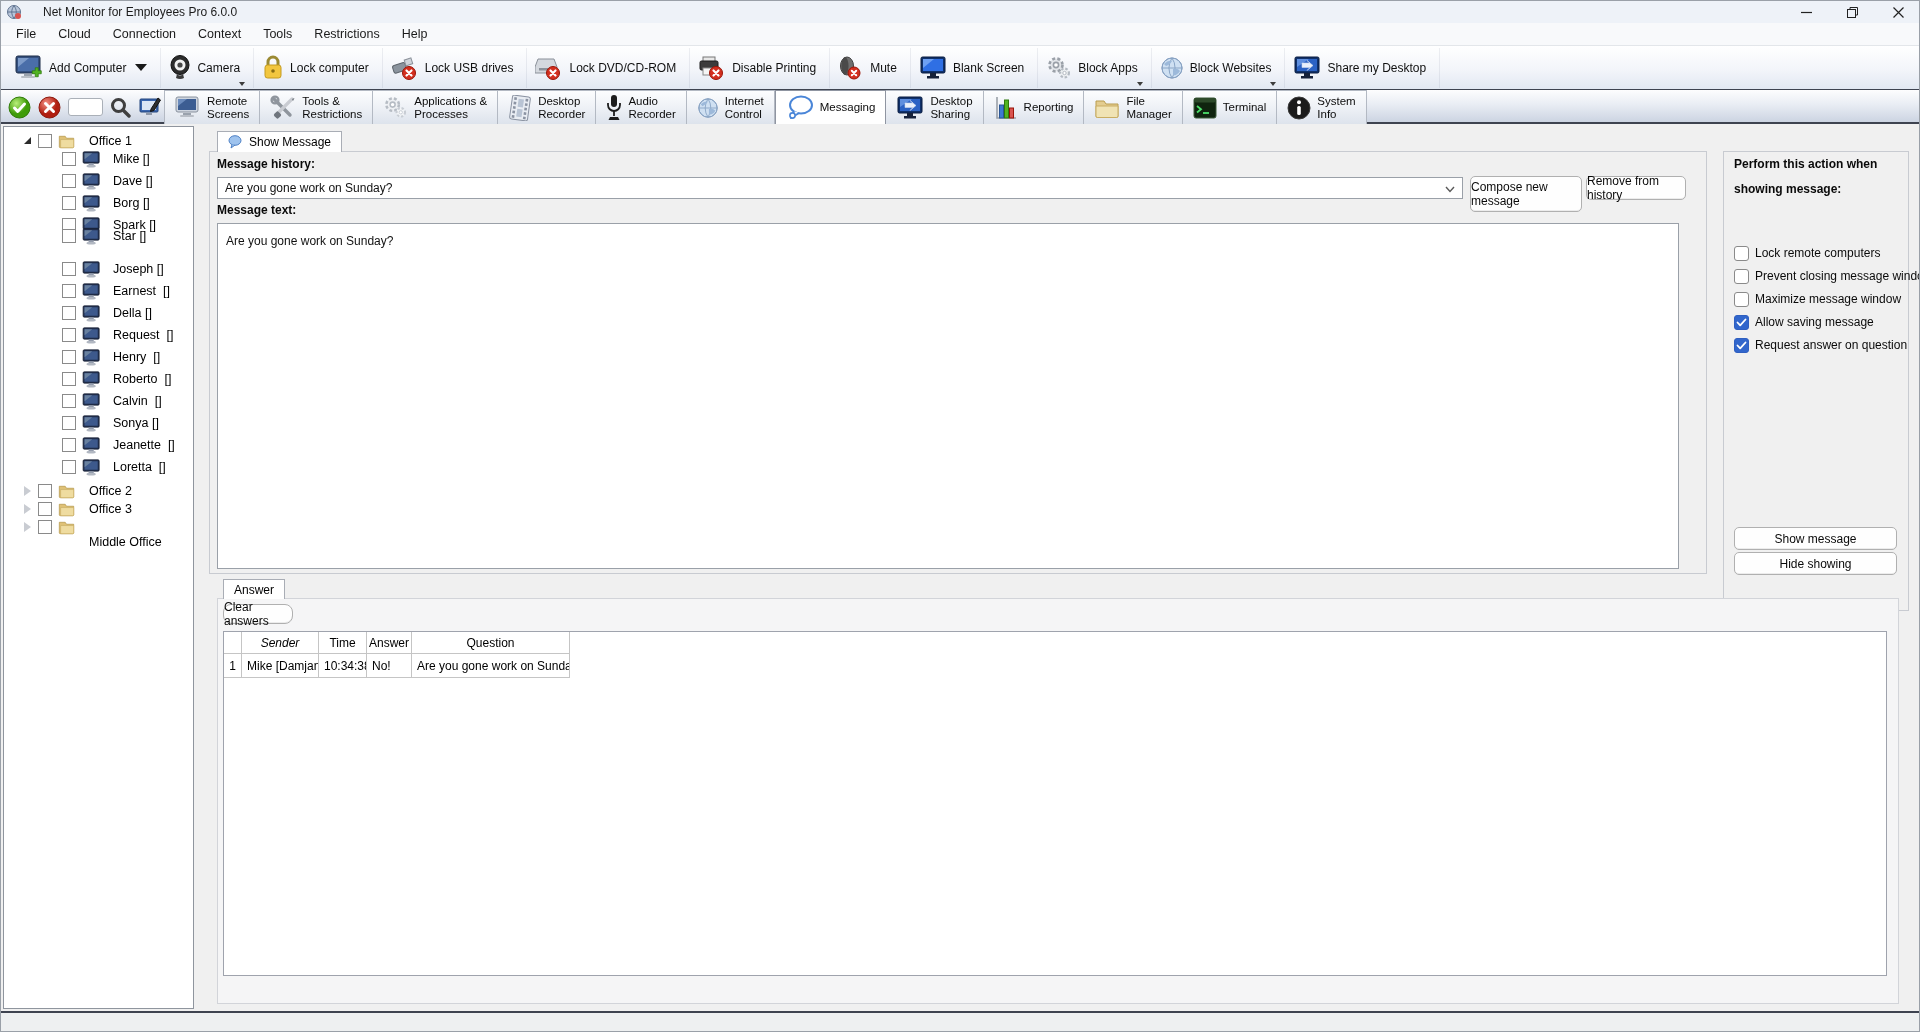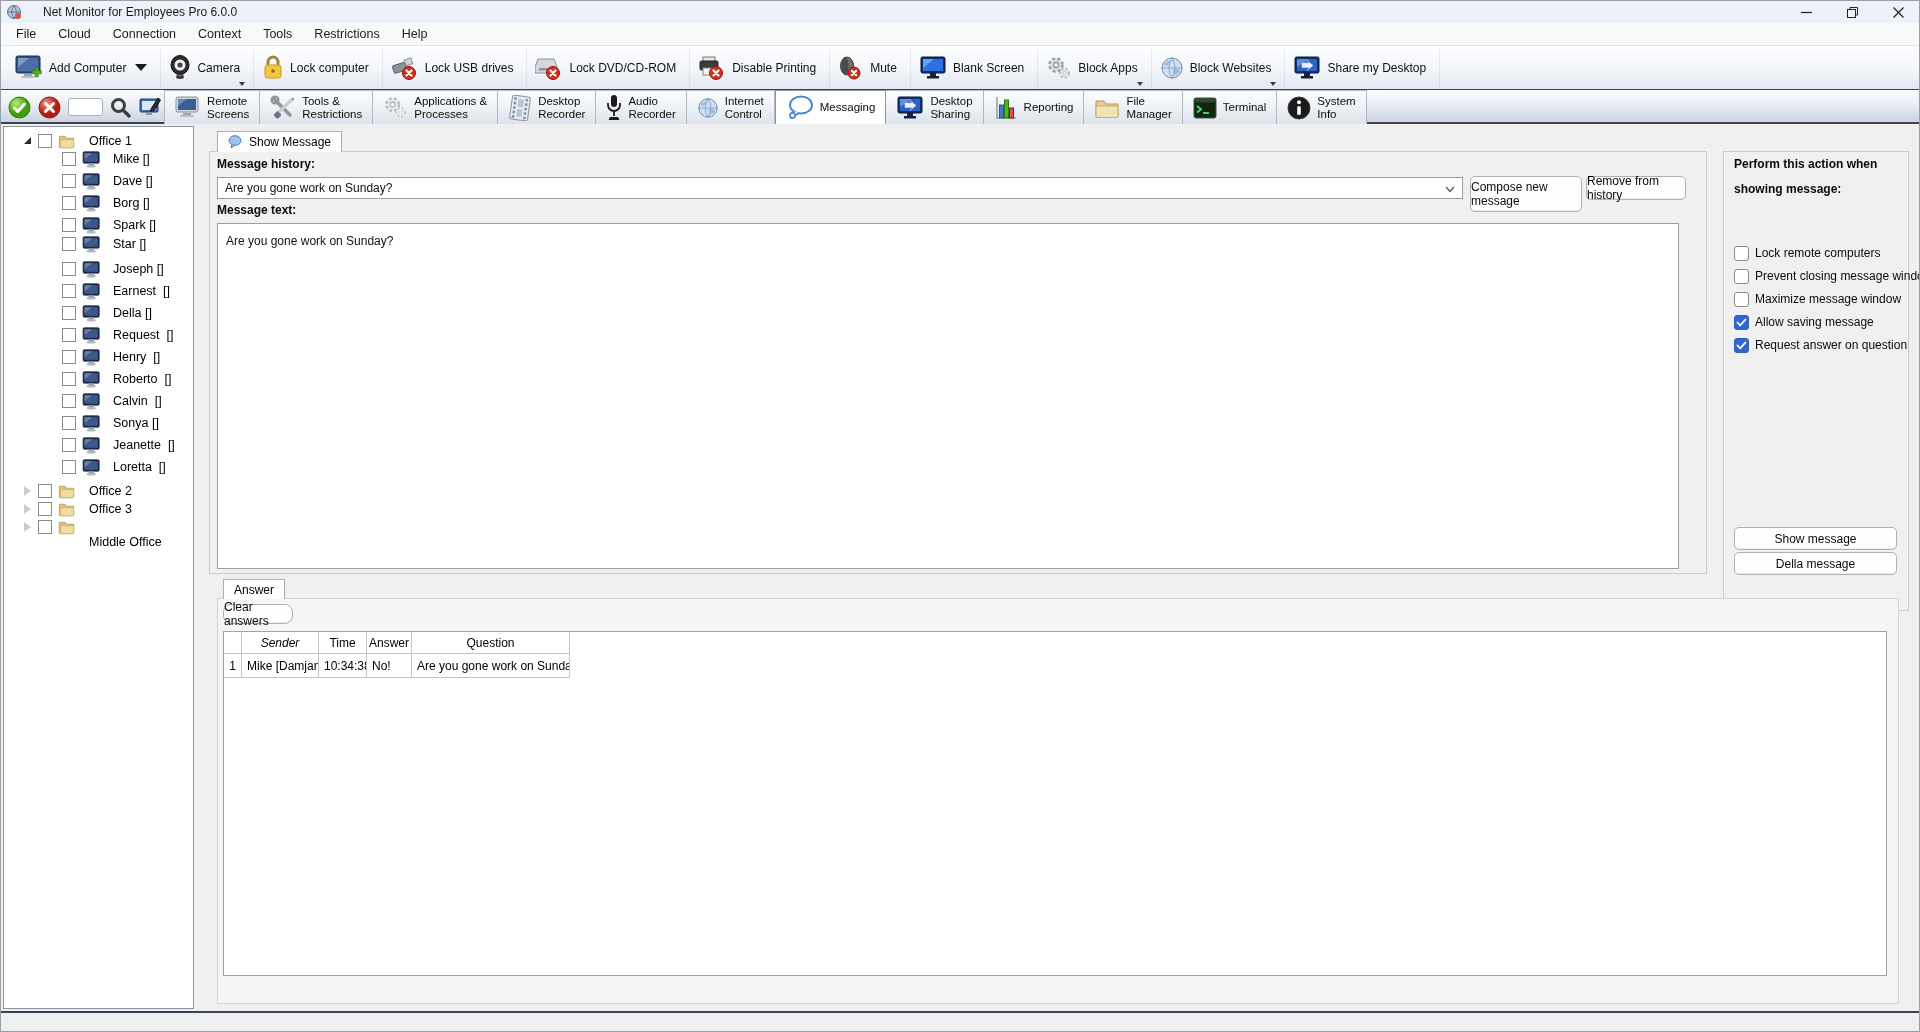--- a/index.html
+++ b/index.html
@@ -546,21 +546,21 @@
             <svg width="19" height="17" viewBox="0 0 26 23">
               <rect x="1.5" y="1" width="22" height="15.5" rx="1.6" fill="#23314f" stroke="#141d30"></rect>
               <rect x="3.5" y="3" width="18" height="11.5" fill="#3d598c"></rect>
               <polygon points="3.5,3 14,3 3.5,11" fill="#69819f"></polygon>
               <rect x="9" y="16.5" width="7" height="2.6" fill="#8d97a8"></rect>
               <ellipse cx="12.5" cy="20.6" rx="6.4" ry="1.8" fill="#b2b8c2"></ellipse>
             </svg>
           </span>
           <span class="tree-label abs" style="left: 102px;">Spark []</span>
         </div>
-        <div class="tree-row" style="top: 107px; text-align: center;">
+        <div class="tree-row" style="top: 99px; text-align: center;">
           <span class="tree-cb abs" style="left: 58px;"></span>
           <span class="abs" style="left: 78px; display: flex;">
             <svg width="19" height="17" viewBox="0 0 26 23">
               <rect x="1.5" y="1" width="22" height="15.5" rx="1.6" fill="#23314f" stroke="#141d30"></rect>
               <rect x="3.5" y="3" width="18" height="11.5" fill="#3d598c"></rect>
               <polygon points="3.5,3 14,3 3.5,11" fill="#69819f"></polygon>
               <rect x="9" y="16.5" width="7" height="2.6" fill="#8d97a8"></rect>
               <ellipse cx="12.5" cy="20.6" rx="6.4" ry="1.8" fill="#b2b8c2"></ellipse>
             </svg>
           </span>
@@ -788,21 +788,21 @@
         <div class="opt-row" style="top: 211px;">
           <span class="opt-cb checked" style="background: rgb(49, 102, 204);">
             <svg width="11" height="11" viewBox="0 0 11 11">
               <path d="M1.5 5.5 L4.2 8.4 L9.5 2.5" fill="none" stroke="#fff" stroke-width="1.8" stroke-linecap="round" stroke-linejoin="round"></path>
             </svg>
           </span>
           <span class="opt-label">Request answer on question</span>
         </div>
       </div>
     <div class="push-btn" style="left:1733px; top:401px; width:163px; height:23px;">Show message</div>
-    <div class="push-btn" style="left:1733px; top:426px; width:163px; height:23px;">Della message</div>
+    <div class="push-btn" style="left:1733px; top:426px; width:163px; height:23px;">Hide showing</div>
 
     <div id="answers-box" class="abs"></div>
     <div id="answer-tab" class="page-tab">
       <span>Answer</span>
     </div>
     <div class="push-btn" style="left:222px; top:478px; width:70px; height:20px; border-radius:8px;">Clear answers</div>
 
     <div id="answers-table" class="abs">
         <div class="grid-row">
           <div class="gcell hdr" style="width: 18px; height: 22px;"></div>

